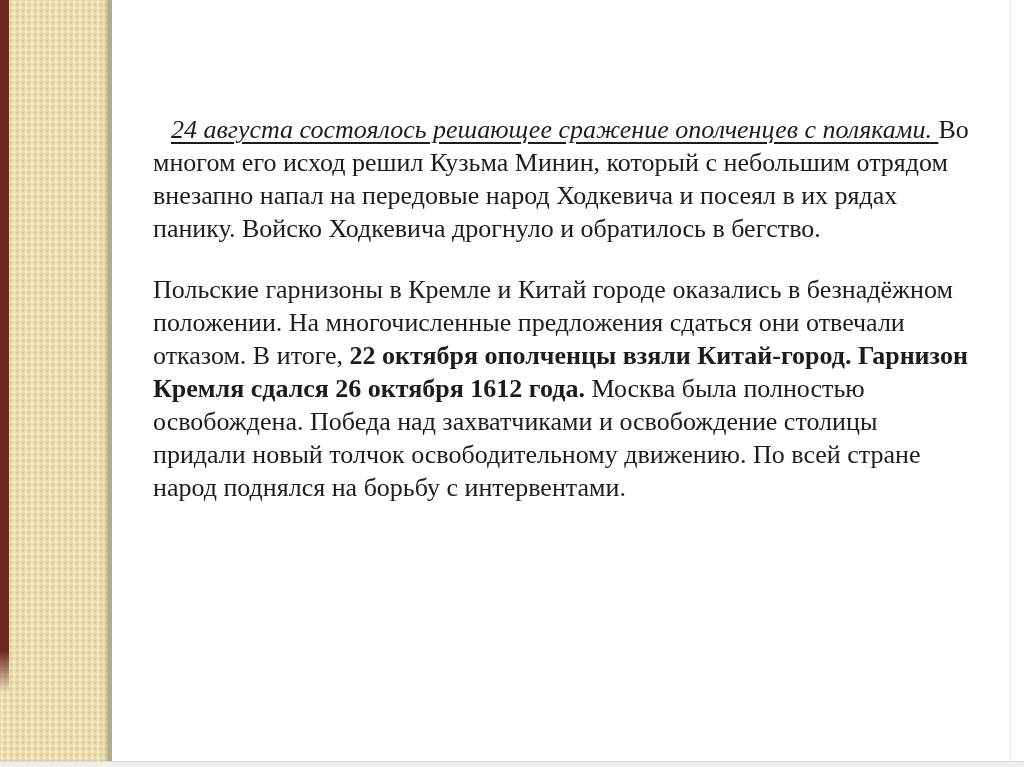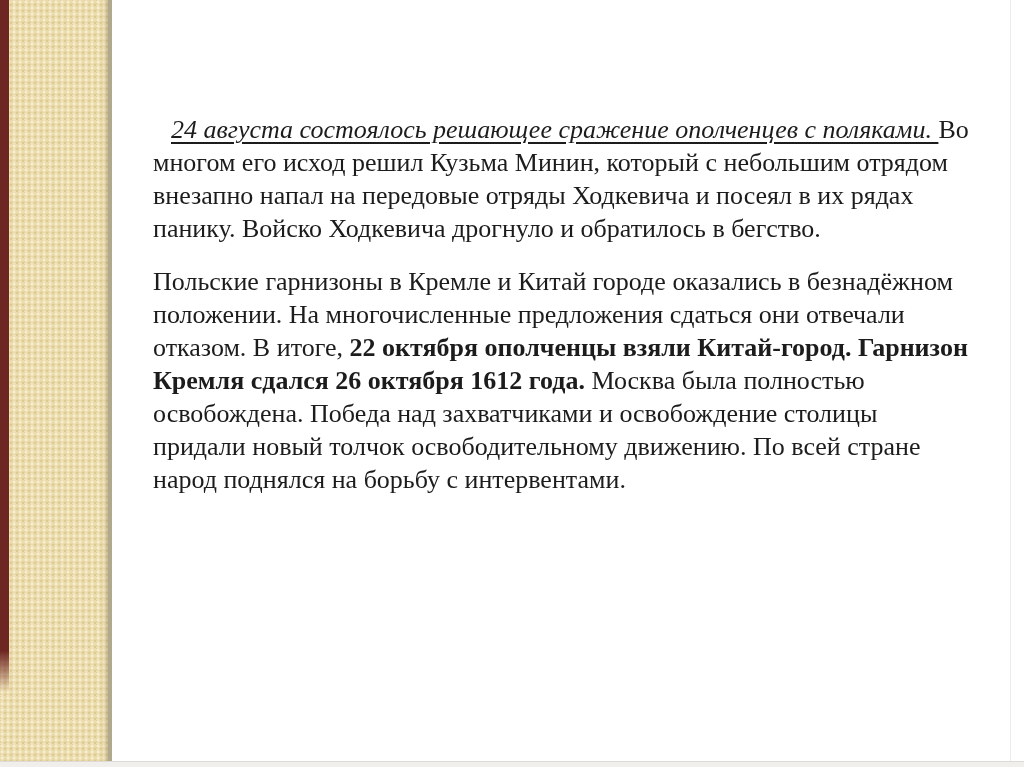--- a/index.html
+++ b/index.html
@@ -43,21 +43,21 @@
   .text-block {
     position: absolute;
     left: 153px; top: 113px;
     width: 818px;
     color: var(--text-color, #1c1c1c);
     font-size: 26px;
     line-height: 33px;
     text-align: left;
   }
   .para { margin: 0; }
-  .para + .para { margin-top: 20px; }
+  .para + .para { margin-top: 28px; }
   .seg-italic-underline {
     font-style: italic;
     text-decoration: underline;
     text-underline-offset: 4px;
     text-decoration-thickness: 1.5px;
     margin-left: 18px;
   }
   .seg-bold { font-weight: bold; }
   .seg-regular { font-style: normal; font-weight: normal; }
   
@@ -75,18 +75,18 @@
     background: var(--right-line, #ebebeb);
   }
 </style>
 </head>
 <body>
 
 <div class="slide">
   <div class="texture-band"></div>
   <div class="accent-strip"></div>
   <div class="text-block">
-      <p class="para"><span class="seg-italic-underline">24 августа состоялось решающее сражение ополченцев с поляками. </span><span class="seg-regular">Во многом его исход решил Кузьма Минин, который с небольшим отрядом внезапно напал на передовые отряды Ходкевича и посеял в их рядах панику. Войско Ходкевича дрогнуло и обратилось в бегство.</span></p>
+      <p class="para"><span class="seg-italic-underline">24 августа состоялось решающее сражение ополченцев с поляками. </span><span class="seg-regular">Во многом его исход решил Кузьма Минин, который с небольшим отрядом внезапно напал на передовые народ Ходкевича и посеял в их рядах панику. Войско Ходкевича дрогнуло и обратилось в бегство.</span></p>
       <p class="para"><span class="seg-regular">Польские гарнизоны в Кремле и Китай городе оказались в безнадёжном положении. На многочисленные предложения сдаться они отвечали отказом. В итоге, </span><span class="seg-bold">22 октября ополченцы взяли Китай-город. Гарнизон Кремля сдался 26 октября 1612 года.</span><span class="seg-regular"> Москва была полностью освобождена. Победа над захватчиками и освобождение столицы придали новый толчок освободительному движению. По всей стране народ поднялся на борьбу с интервентами.</span></p>
     </div>
   <div class="right-edge"></div>
   <div class="bottom-edge"></div>
 </div>
 
 </body></html>

